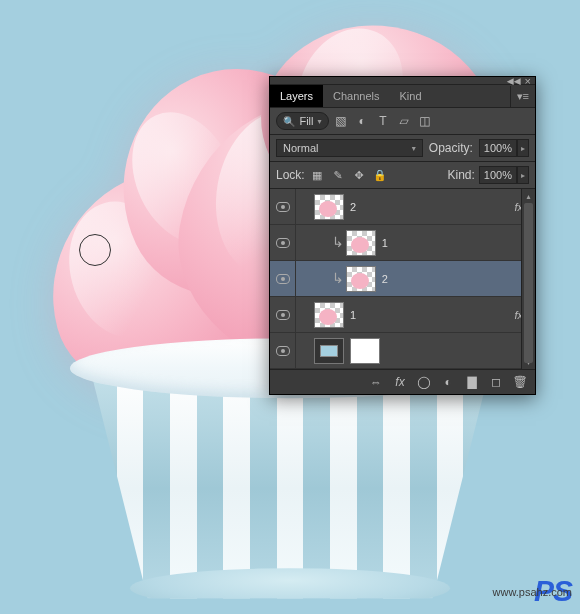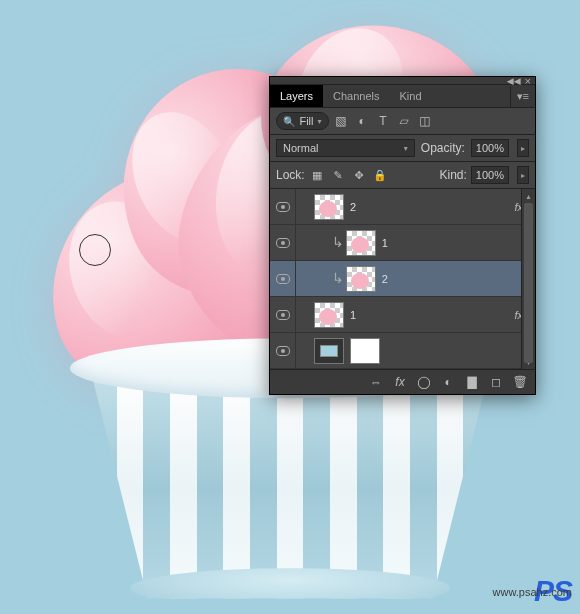--- a/index.html
+++ b/index.html
@@ -39,21 +39,21 @@
 .filter-row{display:flex;align-items:center;gap:4px;padding:4px 6px;border-bottom:1px solid #222}
 .kind-dd{display:flex;align-items:center;gap:4px;background:#333;border:1px solid #222;border-radius:9px;height:18px;padding:0 6px;cursor:pointer}
 .kind-dd .lens{font-size:10px}
 .kind-dd .arr{font-size:8px;color:#999}
 .ficon{width:17px;height:17px;display:flex;align-items:center;justify-content:center;color:#bbb;cursor:pointer;font-size:12px}
 
 .blend-row{display:flex;align-items:center;gap:6px;padding:4px 6px;border-bottom:1px solid #222}
 .dd{display:flex;align-items:center;background:#333;border:1px solid #222;height:18px;padding:0 6px;cursor:pointer;flex:1}
 .dd .arr{margin-left:auto;font-size:8px;color:#999}
 .lbl{color:#ccc;font-size:12px}
-.pct{display:flex;align-items:flex-end;gap:8px}
+.pct{display:flex;align-items:flex-end;gap:0}
 .pct-val{background:#333;border:1px solid #222;height:18px;padding:0 4px;min-width:38px;text-align:right;display:flex;align-items:center;justify-content:flex-end}
 .pct-btn{width:12px;height:18px;background:#333;border:1px solid #222;display:flex;align-items:center;justify-content:center;font-size:8px;color:#999;cursor:pointer}
 
 .lock-row{display:flex;align-items:center;gap:4px;padding:4px 6px;border-bottom:1px solid #222}
 .licon{width:17px;height:17px;display:flex;align-items:center;justify-content:center;color:#bbb;cursor:pointer;font-size:11px}
 
 .layers{max-height:210px;overflow:hidden;position:relative}
 .layer{display:flex;align-items:center;height:36px;border-bottom:1px solid #333;padding-right:6px}
 .layer.sel{background:#5a6a7f}
 .vis{width:26px;height:36px;display:flex;align-items:center;justify-content:center;border-right:1px solid #333;cursor:pointer}

